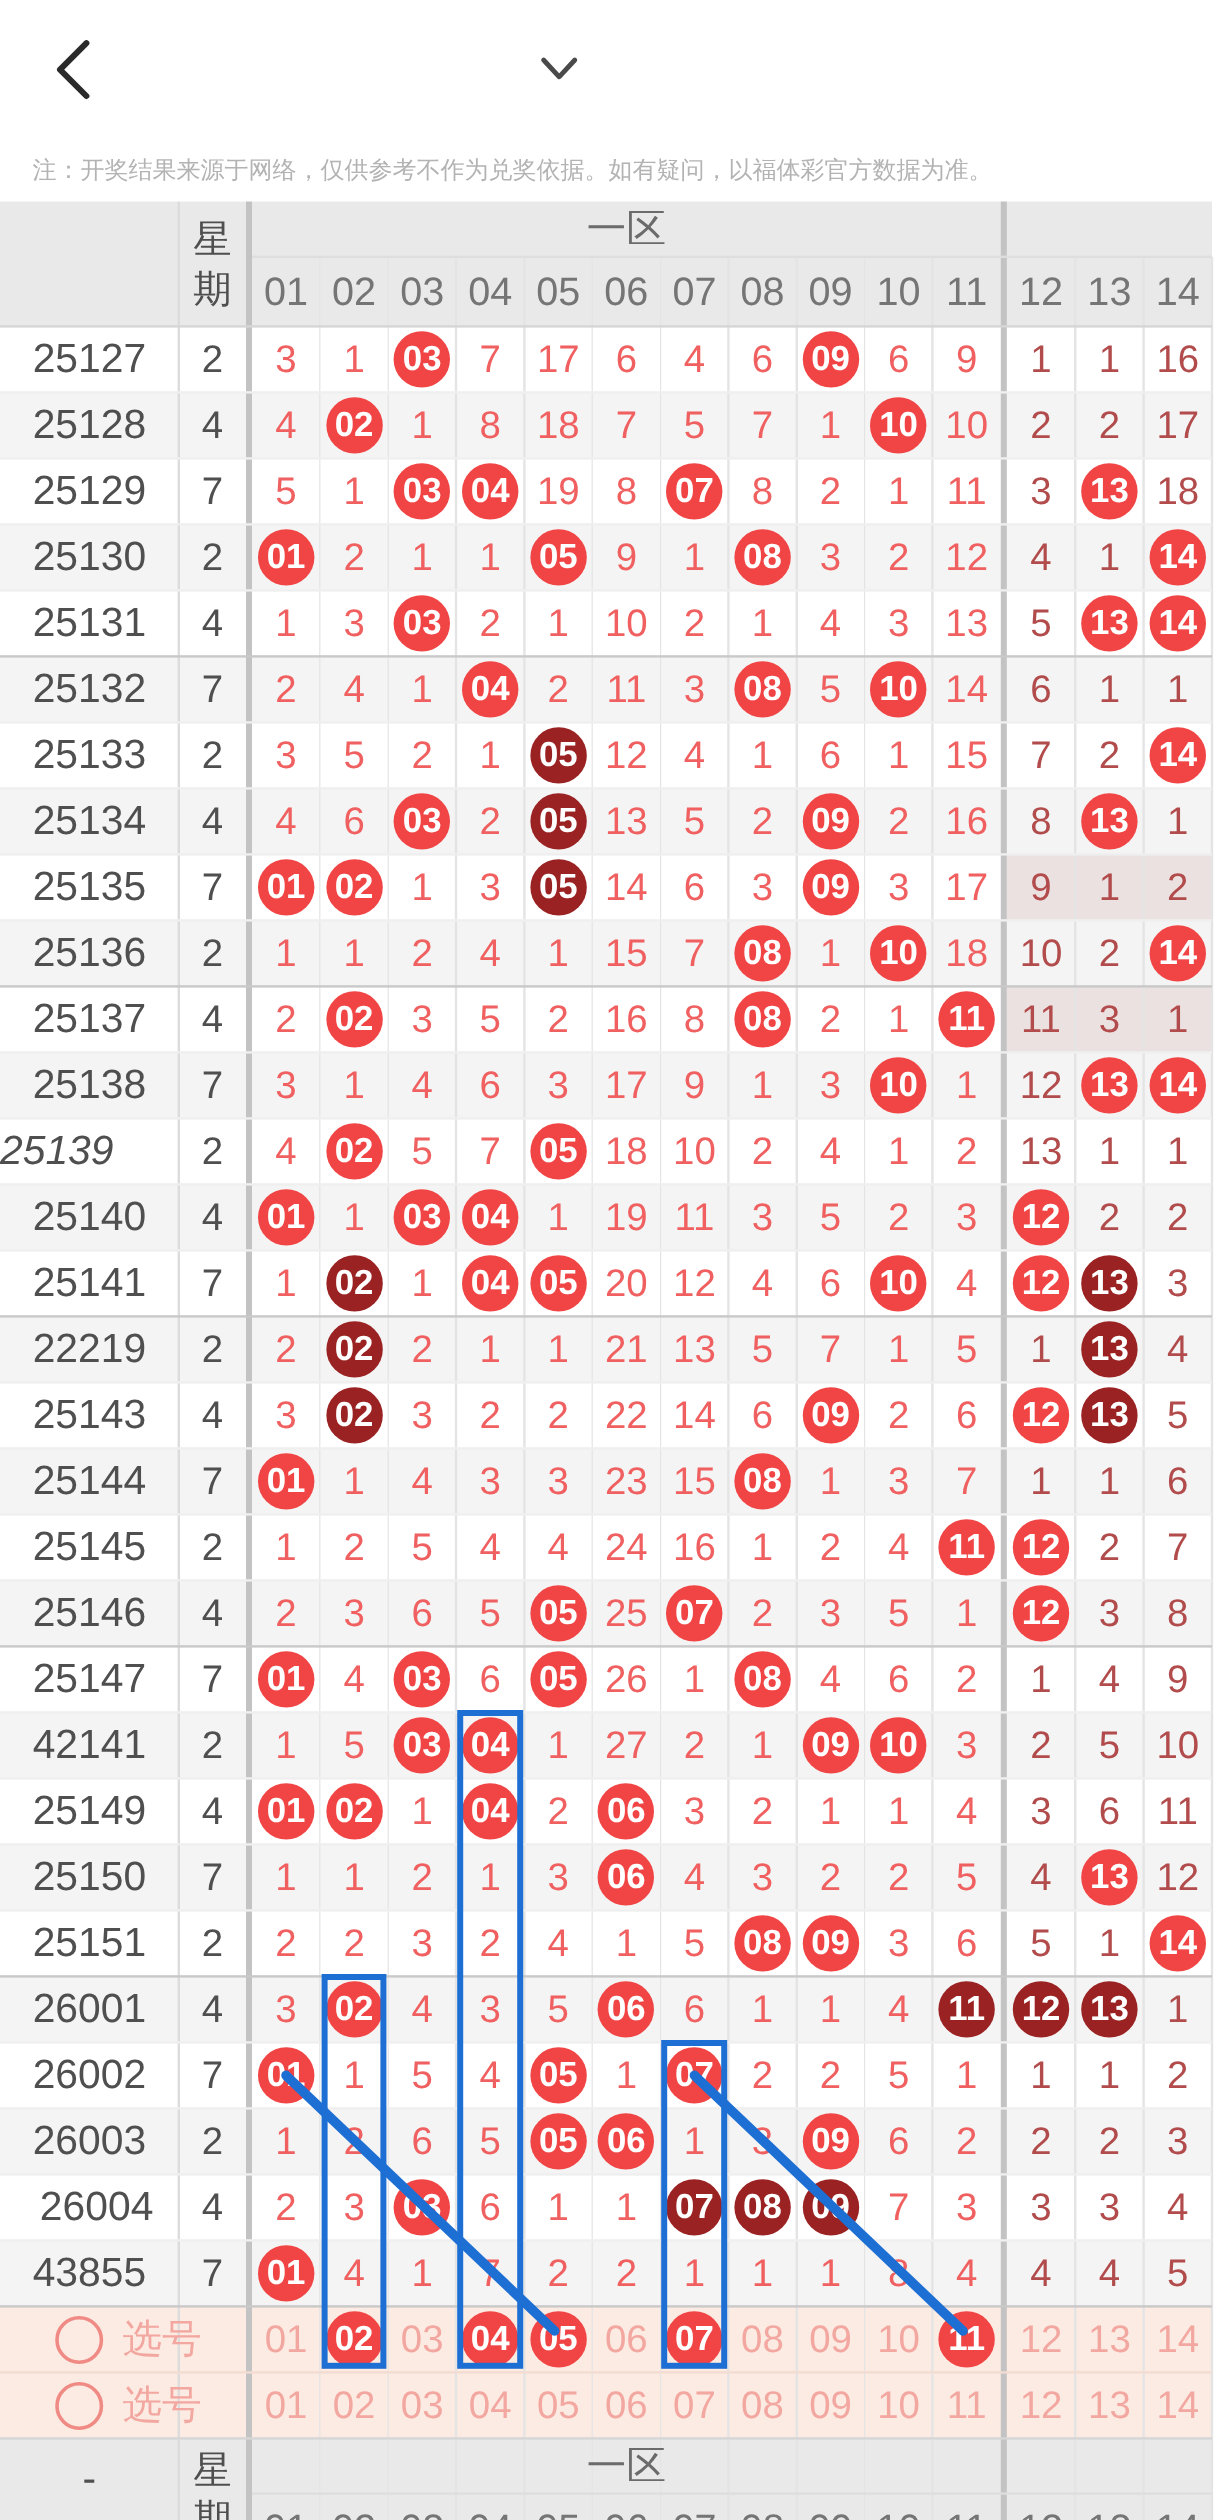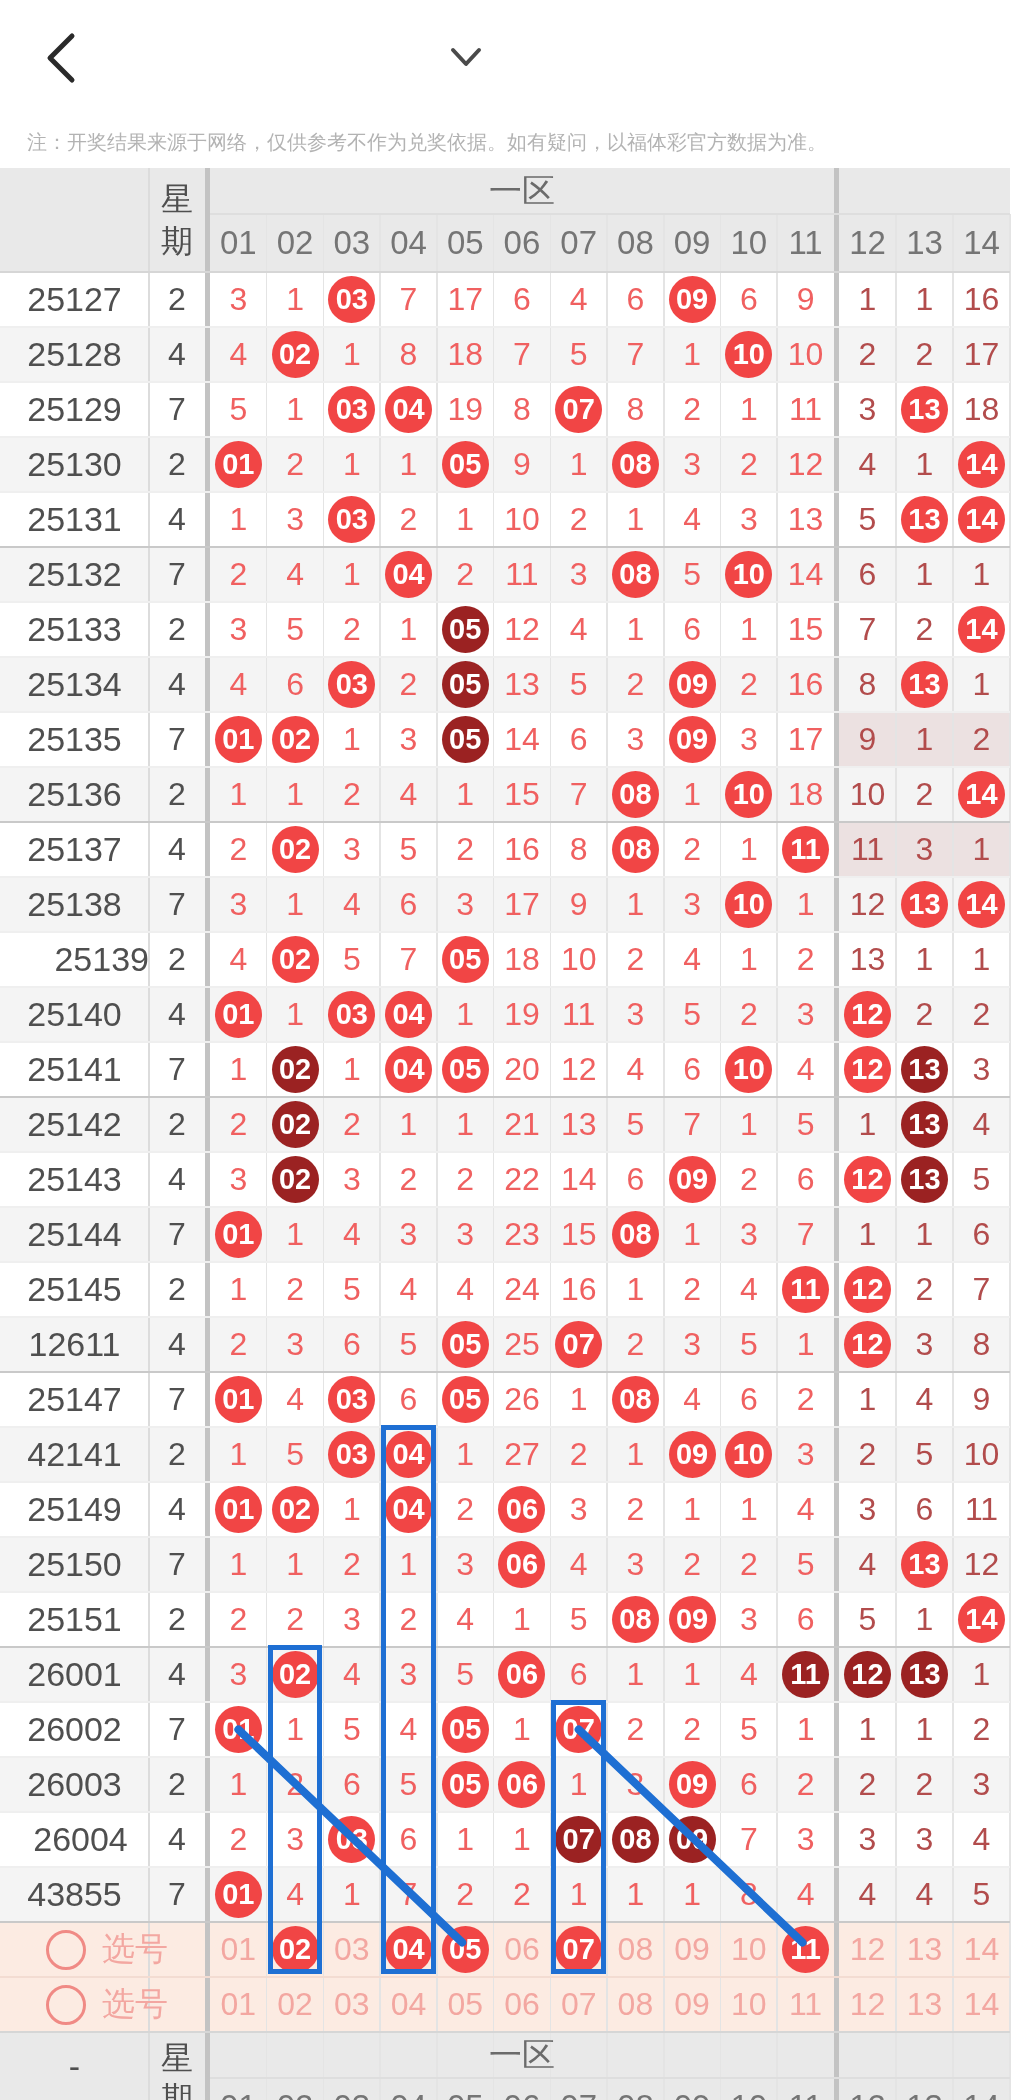--- a/index.html
+++ b/index.html
@@ -339,21 +339,21 @@
       <div class="cellnum" style="left: 436.88px; top: 877px; width: 56.72px; height: 55px; line-height: 55px; font-size: 32px; color: rgb(240, 96, 96);">3</div>
       <div class="cellnum" style="left: 493.6px; top: 877px; width: 56.72px; height: 55px; line-height: 55px; font-size: 32px; color: rgb(240, 96, 96);">17</div>
       <div class="cellnum" style="left: 550.32px; top: 877px; width: 56.72px; height: 55px; line-height: 55px; font-size: 32px; color: rgb(240, 96, 96);">9</div>
       <div class="cellnum" style="left: 607.04px; top: 877px; width: 56.72px; height: 55px; line-height: 55px; font-size: 32px; color: rgb(240, 96, 96);">1</div>
       <div class="cellnum" style="left: 663.76px; top: 877px; width: 56.72px; height: 55px; line-height: 55px; font-size: 32px; color: rgb(240, 96, 96);">3</div>
       <div class="ball" style="left: 725.34px; top: 881px; width: 47px; height: 47px; background: rgb(241, 69, 69); font-size: 29px;">10</div>
       <div class="cellnum" style="left: 777.2px; top: 877px; width: 56.72px; height: 55px; line-height: 55px; font-size: 32px; color: rgb(240, 96, 96);">1</div>
       <div class="cellnum" style="left: 839px; top: 877px; width: 57px; height: 55px; line-height: 55px; font-size: 32px; color: rgb(178, 76, 76);">12</div>
       <div class="ball" style="left: 901px; top: 881px; width: 47px; height: 47px; background: rgb(241, 69, 69); font-size: 29px;">13</div>
       <div class="ball" style="left: 958px; top: 881px; width: 47px; height: 47px; background: rgb(241, 69, 69); font-size: 29px;">14</div>
-      <div class="abs" style="left: 0px; top: 932px; width: 149px; height: 55px; line-height: 55px; text-align: right; color: rgb(79, 79, 79); font-size: 34px;">25139</div>
+      <div class="abs" style="left: 0px; top: 932px; width: 149px; height: 55px; line-height: 55px; text-align: left; color: rgb(79, 79, 79); font-size: 34px; font-style: italic;">25139</div>
       <div class="abs" style="left: 149px; top: 932px; width: 56px; height: 55px; line-height: 55px; text-align: center; color: rgb(79, 79, 79); font-size: 32px;">2</div>
       <div class="cellnum" style="left: 210px; top: 932px; width: 56.72px; height: 55px; line-height: 55px; font-size: 32px; color: rgb(240, 96, 96);">4</div>
       <div class="ball" style="left: 271.58px; top: 936px; width: 47px; height: 47px; background: rgb(241, 69, 69); font-size: 29px;">02</div>
       <div class="cellnum" style="left: 323.44px; top: 932px; width: 56.72px; height: 55px; line-height: 55px; font-size: 32px; color: rgb(240, 96, 96);">5</div>
       <div class="cellnum" style="left: 380.16px; top: 932px; width: 56.72px; height: 55px; line-height: 55px; font-size: 32px; color: rgb(240, 96, 96);">7</div>
       <div class="ball" style="left: 441.74px; top: 936px; width: 47px; height: 47px; background: rgb(241, 69, 69); font-size: 29px;">05</div>
       <div class="cellnum" style="left: 493.6px; top: 932px; width: 56.72px; height: 55px; line-height: 55px; font-size: 32px; color: rgb(240, 96, 96);">18</div>
       <div class="cellnum" style="left: 550.32px; top: 932px; width: 56.72px; height: 55px; line-height: 55px; font-size: 32px; color: rgb(240, 96, 96);">10</div>
       <div class="cellnum" style="left: 607.04px; top: 932px; width: 56.72px; height: 55px; line-height: 55px; font-size: 32px; color: rgb(240, 96, 96);">2</div>
       <div class="cellnum" style="left: 663.76px; top: 932px; width: 56.72px; height: 55px; line-height: 55px; font-size: 32px; color: rgb(240, 96, 96);">4</div>
@@ -387,21 +387,21 @@
       <div class="ball" style="left: 441.74px; top: 1046px; width: 47px; height: 47px; background: rgb(241, 69, 69); font-size: 29px;">05</div>
       <div class="cellnum" style="left: 493.6px; top: 1042px; width: 56.72px; height: 55px; line-height: 55px; font-size: 32px; color: rgb(240, 96, 96);">20</div>
       <div class="cellnum" style="left: 550.32px; top: 1042px; width: 56.72px; height: 55px; line-height: 55px; font-size: 32px; color: rgb(240, 96, 96);">12</div>
       <div class="cellnum" style="left: 607.04px; top: 1042px; width: 56.72px; height: 55px; line-height: 55px; font-size: 32px; color: rgb(240, 96, 96);">4</div>
       <div class="cellnum" style="left: 663.76px; top: 1042px; width: 56.72px; height: 55px; line-height: 55px; font-size: 32px; color: rgb(240, 96, 96);">6</div>
       <div class="ball" style="left: 725.34px; top: 1046px; width: 47px; height: 47px; background: rgb(241, 69, 69); font-size: 29px;">10</div>
       <div class="cellnum" style="left: 777.2px; top: 1042px; width: 56.72px; height: 55px; line-height: 55px; font-size: 32px; color: rgb(240, 96, 96);">4</div>
       <div class="ball" style="left: 844px; top: 1046px; width: 47px; height: 47px; background: rgb(241, 69, 69); font-size: 29px;">12</div>
       <div class="ball" style="left: 901px; top: 1046px; width: 47px; height: 47px; background: rgb(155, 34, 34); font-size: 29px;">13</div>
       <div class="cellnum" style="left: 953px; top: 1042px; width: 57px; height: 55px; line-height: 55px; font-size: 32px; color: rgb(178, 76, 76);">3</div>
-      <div class="abs" style="left: 0px; top: 1097px; width: 149px; height: 55px; line-height: 55px; text-align: center; color: rgb(79, 79, 79); font-size: 34px;">25142</div>
+      <div class="abs" style="left: 0px; top: 1097px; width: 149px; height: 55px; line-height: 55px; text-align: center; color: rgb(79, 79, 79); font-size: 34px;">22219</div>
       <div class="abs" style="left: 149px; top: 1097px; width: 56px; height: 55px; line-height: 55px; text-align: center; color: rgb(79, 79, 79); font-size: 32px;">2</div>
       <div class="cellnum" style="left: 210px; top: 1097px; width: 56.72px; height: 55px; line-height: 55px; font-size: 32px; color: rgb(240, 96, 96);">2</div>
       <div class="ball" style="left: 271.58px; top: 1101px; width: 47px; height: 47px; background: rgb(155, 34, 34); font-size: 29px;">02</div>
       <div class="cellnum" style="left: 323.44px; top: 1097px; width: 56.72px; height: 55px; line-height: 55px; font-size: 32px; color: rgb(240, 96, 96);">2</div>
       <div class="cellnum" style="left: 380.16px; top: 1097px; width: 56.72px; height: 55px; line-height: 55px; font-size: 32px; color: rgb(240, 96, 96);">1</div>
       <div class="cellnum" style="left: 436.88px; top: 1097px; width: 56.72px; height: 55px; line-height: 55px; font-size: 32px; color: rgb(240, 96, 96);">1</div>
       <div class="cellnum" style="left: 493.6px; top: 1097px; width: 56.72px; height: 55px; line-height: 55px; font-size: 32px; color: rgb(240, 96, 96);">21</div>
       <div class="cellnum" style="left: 550.32px; top: 1097px; width: 56.72px; height: 55px; line-height: 55px; font-size: 32px; color: rgb(240, 96, 96);">13</div>
       <div class="cellnum" style="left: 607.04px; top: 1097px; width: 56.72px; height: 55px; line-height: 55px; font-size: 32px; color: rgb(240, 96, 96);">5</div>
       <div class="cellnum" style="left: 663.76px; top: 1097px; width: 56.72px; height: 55px; line-height: 55px; font-size: 32px; color: rgb(240, 96, 96);">7</div>
@@ -451,21 +451,21 @@
       <div class="cellnum" style="left: 436.88px; top: 1262px; width: 56.72px; height: 55px; line-height: 55px; font-size: 32px; color: rgb(240, 96, 96);">4</div>
       <div class="cellnum" style="left: 493.6px; top: 1262px; width: 56.72px; height: 55px; line-height: 55px; font-size: 32px; color: rgb(240, 96, 96);">24</div>
       <div class="cellnum" style="left: 550.32px; top: 1262px; width: 56.72px; height: 55px; line-height: 55px; font-size: 32px; color: rgb(240, 96, 96);">16</div>
       <div class="cellnum" style="left: 607.04px; top: 1262px; width: 56.72px; height: 55px; line-height: 55px; font-size: 32px; color: rgb(240, 96, 96);">1</div>
       <div class="cellnum" style="left: 663.76px; top: 1262px; width: 56.72px; height: 55px; line-height: 55px; font-size: 32px; color: rgb(240, 96, 96);">2</div>
       <div class="cellnum" style="left: 720.48px; top: 1262px; width: 56.72px; height: 55px; line-height: 55px; font-size: 32px; color: rgb(240, 96, 96);">4</div>
       <div class="ball" style="left: 782.06px; top: 1266px; width: 47px; height: 47px; background: rgb(241, 69, 69); font-size: 29px;">11</div>
       <div class="ball" style="left: 844px; top: 1266px; width: 47px; height: 47px; background: rgb(241, 69, 69); font-size: 29px;">12</div>
       <div class="cellnum" style="left: 896px; top: 1262px; width: 57px; height: 55px; line-height: 55px; font-size: 32px; color: rgb(178, 76, 76);">2</div>
       <div class="cellnum" style="left: 953px; top: 1262px; width: 57px; height: 55px; line-height: 55px; font-size: 32px; color: rgb(178, 76, 76);">7</div>
-      <div class="abs" style="left: 0px; top: 1317px; width: 149px; height: 55px; line-height: 55px; text-align: center; color: rgb(79, 79, 79); font-size: 34px;">12611</div>
+      <div class="abs" style="left: 0px; top: 1317px; width: 149px; height: 55px; line-height: 55px; text-align: center; color: rgb(79, 79, 79); font-size: 34px;">25146</div>
       <div class="abs" style="left: 149px; top: 1317px; width: 56px; height: 55px; line-height: 55px; text-align: center; color: rgb(79, 79, 79); font-size: 32px;">4</div>
       <div class="cellnum" style="left: 210px; top: 1317px; width: 56.72px; height: 55px; line-height: 55px; font-size: 32px; color: rgb(240, 96, 96);">2</div>
       <div class="cellnum" style="left: 266.72px; top: 1317px; width: 56.72px; height: 55px; line-height: 55px; font-size: 32px; color: rgb(240, 96, 96);">3</div>
       <div class="cellnum" style="left: 323.44px; top: 1317px; width: 56.72px; height: 55px; line-height: 55px; font-size: 32px; color: rgb(240, 96, 96);">6</div>
       <div class="cellnum" style="left: 380.16px; top: 1317px; width: 56.72px; height: 55px; line-height: 55px; font-size: 32px; color: rgb(240, 96, 96);">5</div>
       <div class="ball" style="left: 441.74px; top: 1321px; width: 47px; height: 47px; background: rgb(241, 69, 69); font-size: 29px;">05</div>
       <div class="cellnum" style="left: 493.6px; top: 1317px; width: 56.72px; height: 55px; line-height: 55px; font-size: 32px; color: rgb(240, 96, 96);">25</div>
       <div class="ball" style="left: 555.18px; top: 1321px; width: 47px; height: 47px; background: rgb(241, 69, 69); font-size: 29px;">07</div>
       <div class="cellnum" style="left: 607.04px; top: 1317px; width: 56.72px; height: 55px; line-height: 55px; font-size: 32px; color: rgb(240, 96, 96);">2</div>
       <div class="cellnum" style="left: 663.76px; top: 1317px; width: 56.72px; height: 55px; line-height: 55px; font-size: 32px; color: rgb(240, 96, 96);">3</div>

